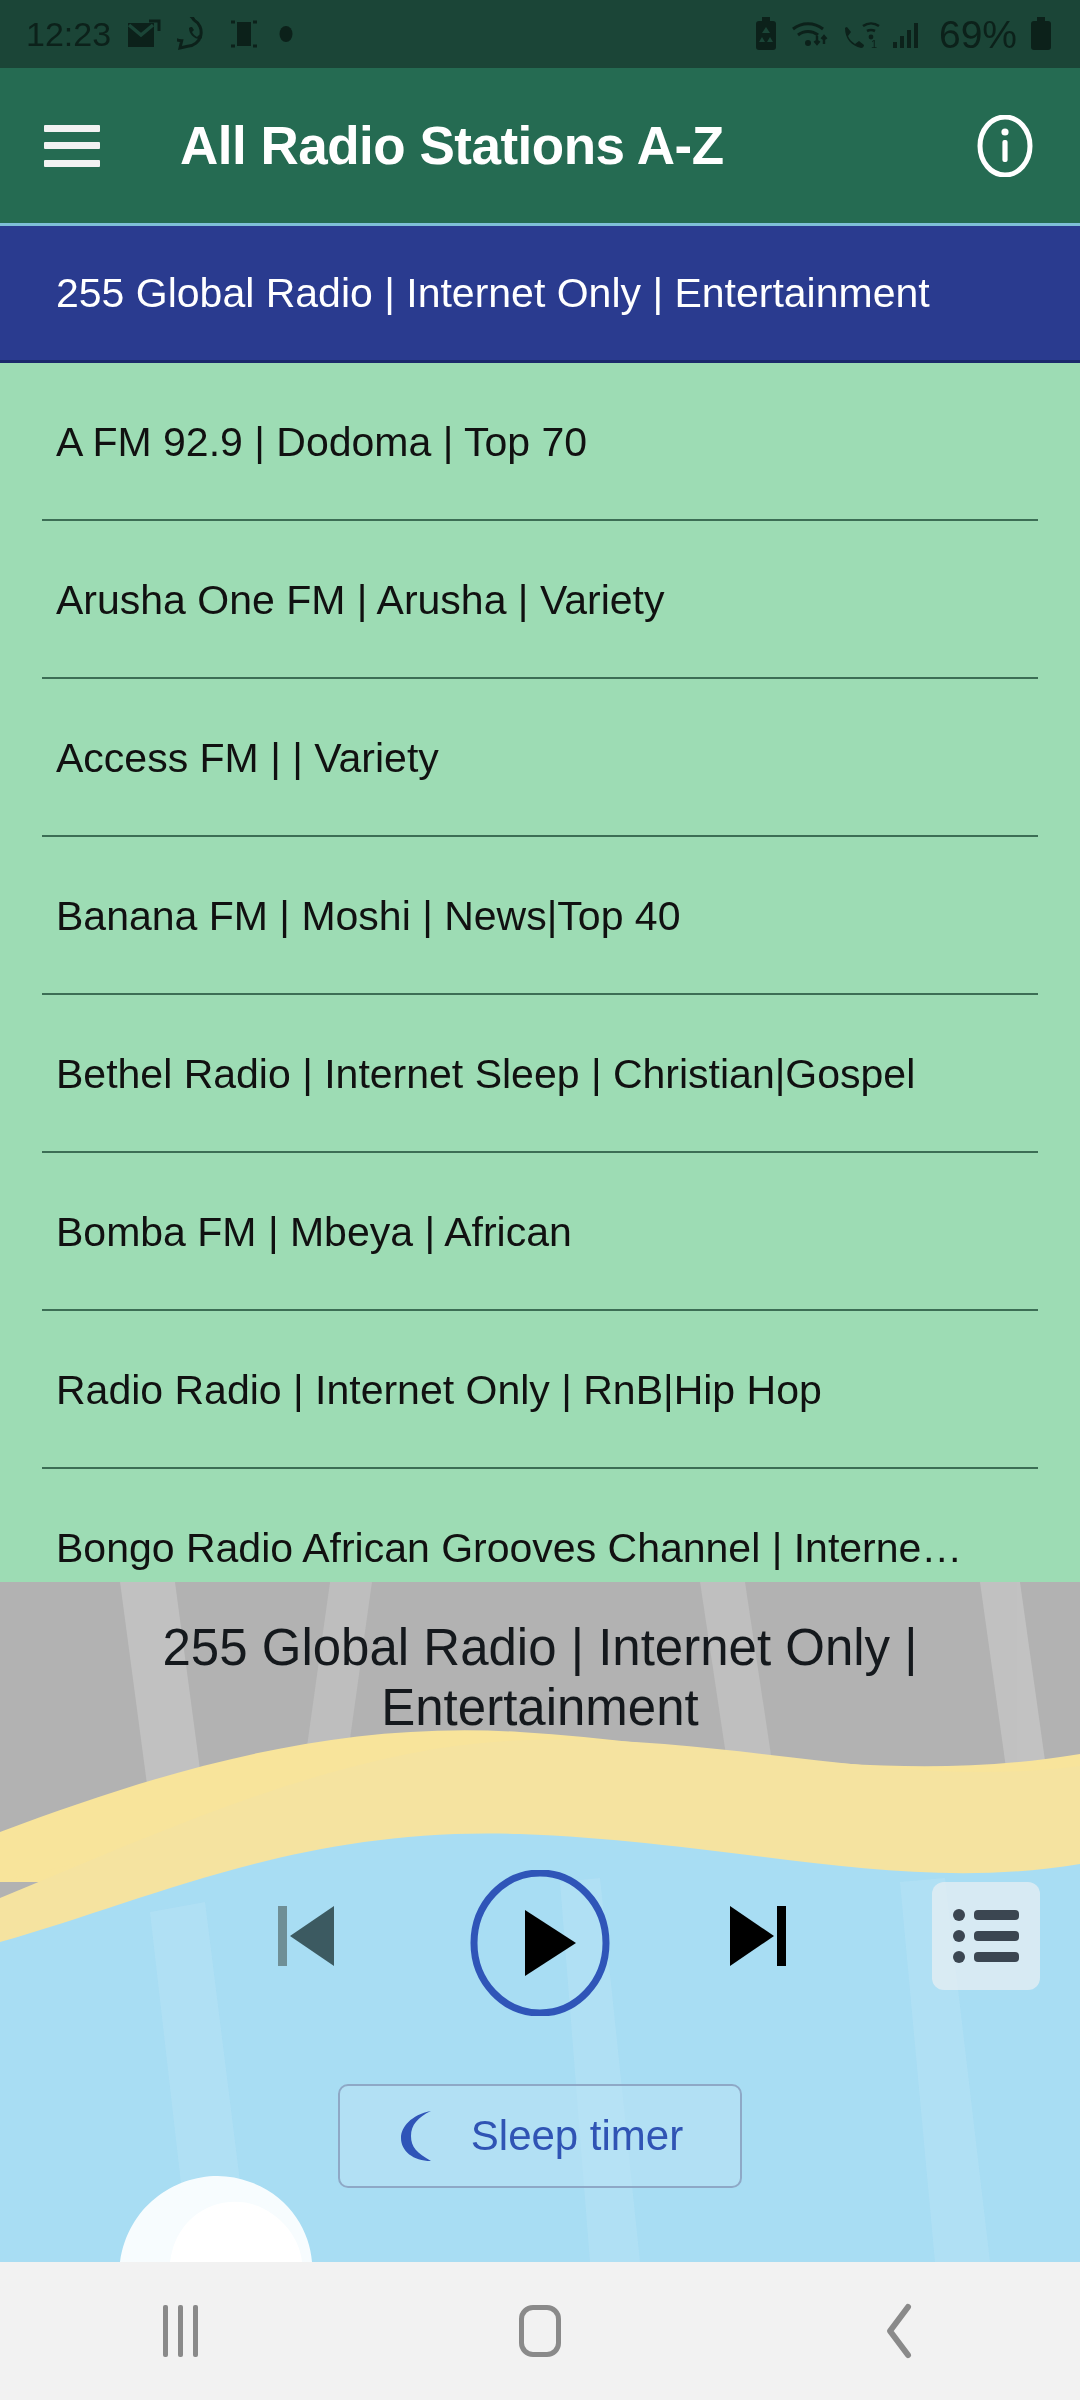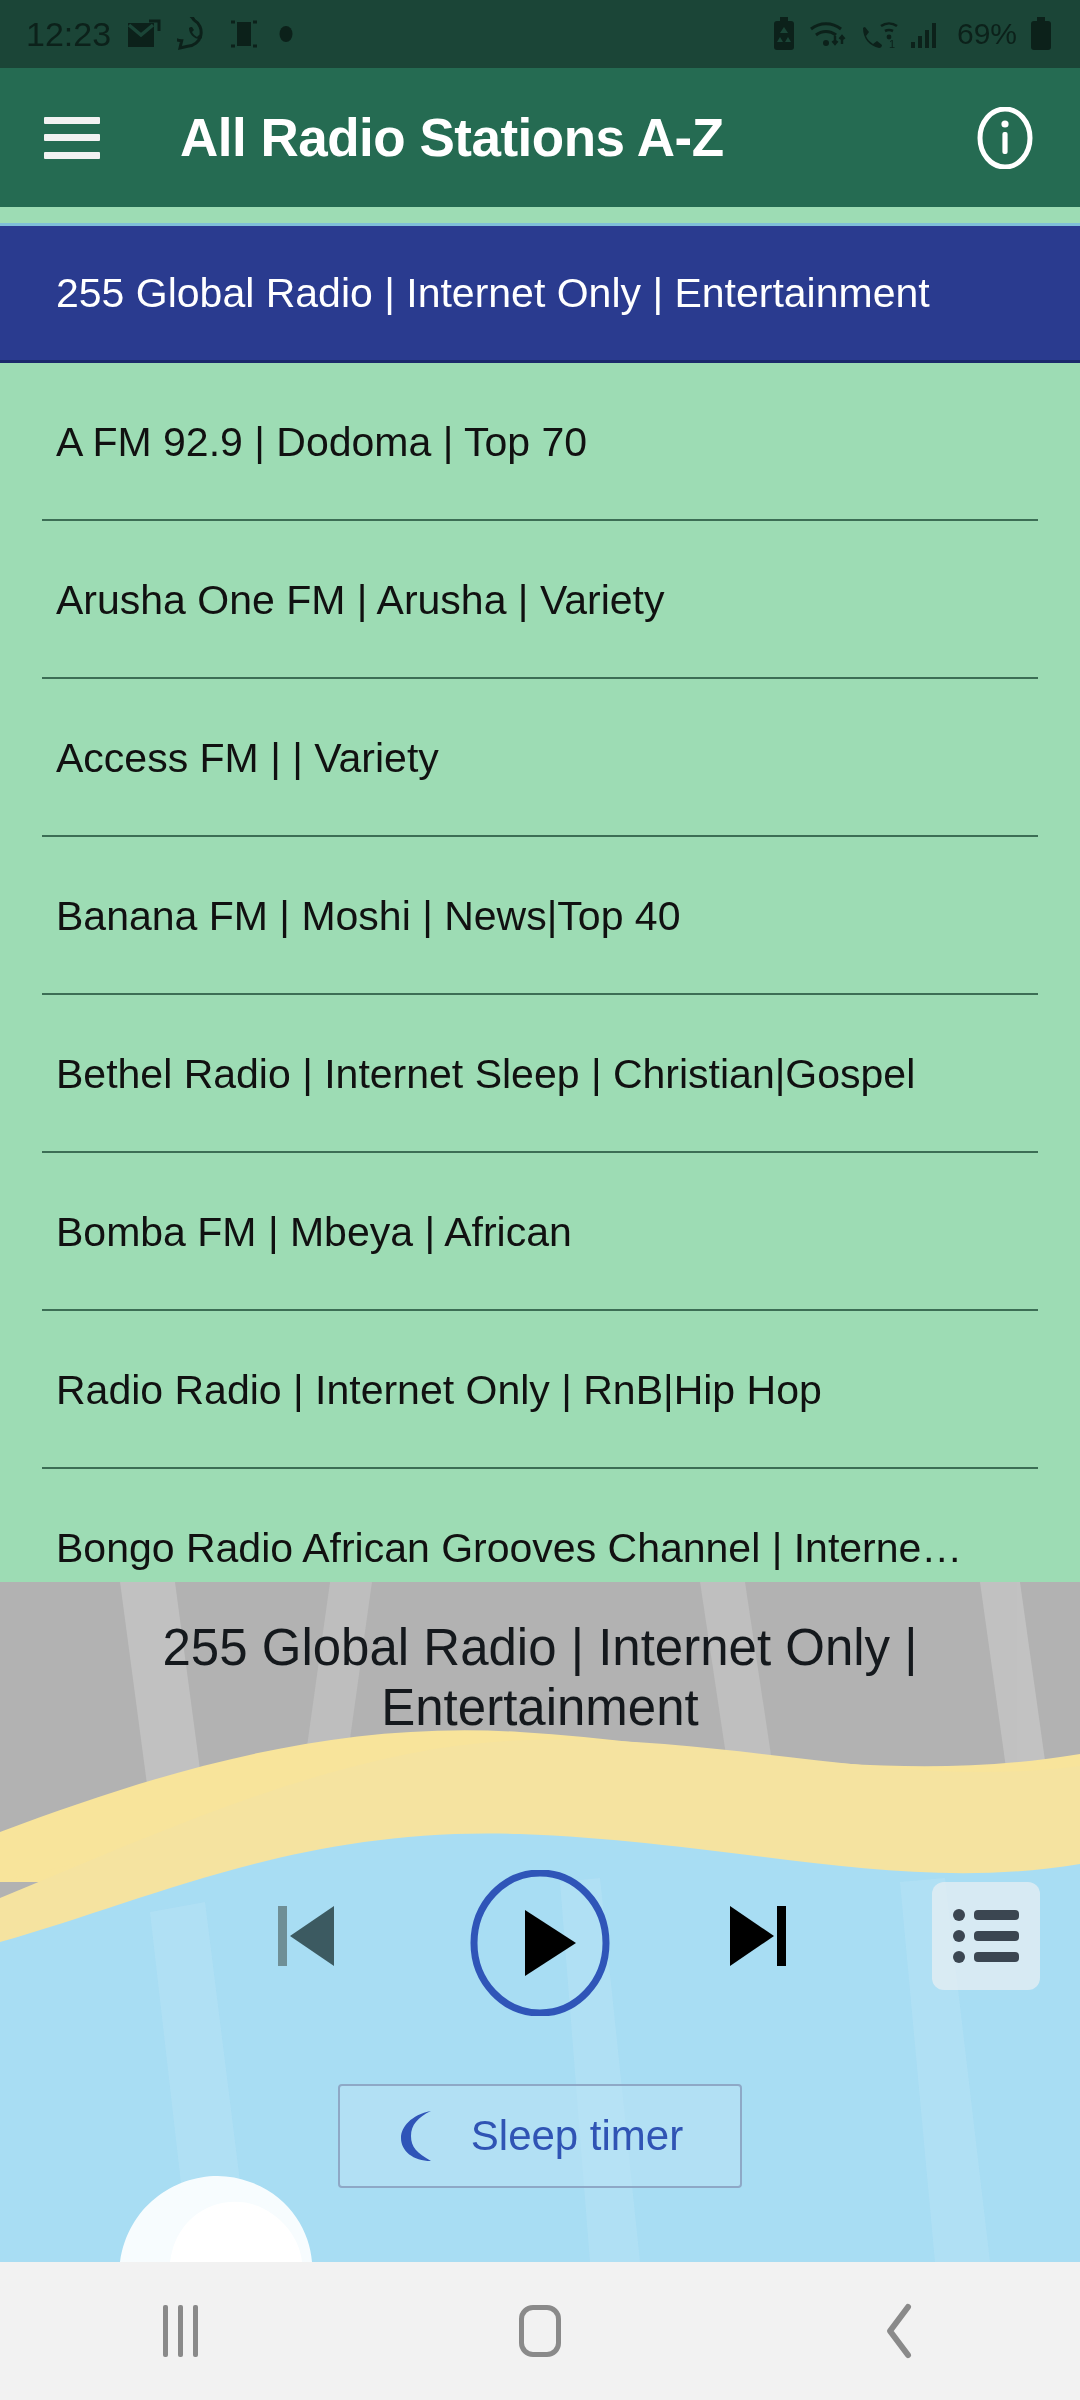--- a/index.html
+++ b/index.html
@@ -42,32 +42,32 @@
     font-family: "Liberation Sans", sans-serif;
     line-height: 1;
   }
   .sb-right {
     display: flex;
     align-items: center;
     gap: 11px;
   }
   .sb-pct {
     color: #0c211a;
-    font-size: 30px;
+    font-size: 39px;
     line-height: 1;
     margin-left: 2px;
   }
   .sbicon { display:block; }
 
   
   #app-bar {
     position: absolute;
     top: 68px; left: 0;
     width: 1080px;
-    height: 139px;
+    height: 155px;
     background: #256b52;
     display: flex;
     align-items: center;
     box-sizing: border-box;
     padding: 11px 44px;
   }
   #hamburger {
     width: 56px;
     height: 42px;
     display: flex;
@@ -216,21 +216,21 @@
     justify-content: center;
     cursor: pointer;
   }
   #sleep-timer {
     position: absolute;
     top: 502px;
     left: 338px;
     width: 404px;
     height: 104px;
     border: 2px solid #8ea8c6;
-    border-radius: 4px;
+    border-radius: 10px;
     background: rgba(190,228,246,0.45);
     display: flex;
     align-items: center;
     justify-content: center;
     gap: 26px;
     cursor: pointer;
     box-sizing: border-box;
   }
   #sleep-timer .st-label {
     color: #3054b4;

